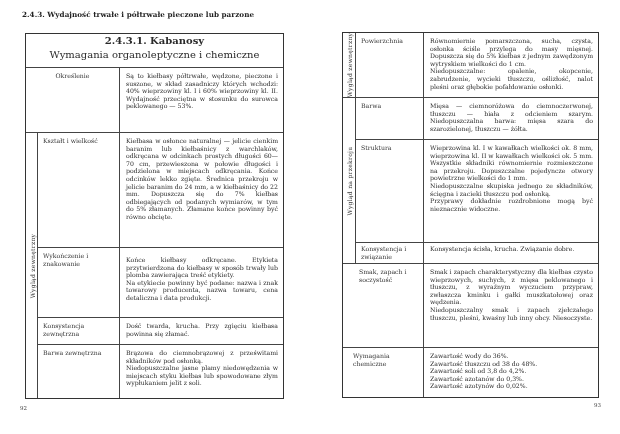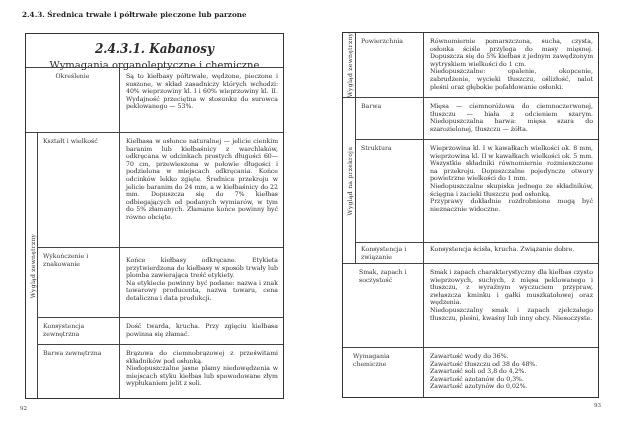--- a/index.html
+++ b/index.html
@@ -10,32 +10,32 @@
   .page-right { left: 310px; width: 310px; }
   .section-title { position: absolute; left: 22px; top: 10px; font-size: 7.2px; font-weight: bold; white-space: nowrap; color: #222; letter-spacing: 0.05px; }
   .tbl { position: absolute; border: 1px solid #333; border-top-width: 1.5px; border-bottom-width: 1.5px; box-sizing: border-box; }
   .row { position: absolute; left: 0; right: 0; border-top: 1px solid #444; box-sizing: border-box; }
   .row.first { border-top: none; }
   .cell-label { position: absolute; top: 0; bottom: 0; box-sizing: border-box; font-size: 6.2px; line-height: 7.6px; padding: 4px 3px 0 5px; color: #333; }
   .cell-label.centered { text-align: center; padding-left: 2px; padding-right: 2px; }
   .cell-content { position: absolute; top: 0; bottom: 0; right: 0; box-sizing: border-box; border-left: 1px solid #444; font-size: 6.2px; line-height: 7.6px; padding: 4px 5px 0 6px; text-align: justify; color: #2a2a2a; }
   .cell-content p { margin: 0; }
   .hdr { position: absolute; left: 0; right: 0; top: 0; height: 33px; text-align: center; }
-  .hdr-title { font-weight: bold; font-size: 12px; margin-top: 8px; font-style: italic; }
+  .hdr-title { font-weight: bold; font-size: 10px; margin-top: 1px; }
   .hdr-sub { font-size: 10px; margin-top: 3px; }
   .group { position: absolute; box-sizing: border-box; border-right: 1px solid #444; }
   .vlabel { position: absolute; left: 50%; top: 50%; transform: translate(-50%, -50%) rotate(-90deg); white-space: nowrap; font-size: 6px; color: #333; letter-spacing: 0.3px; }
   .sub-rows { position: absolute; top: 0; bottom: 0; right: 0; }
   .page-num { position: absolute; font-size: 5.5px; color: #444; }
 </style>
 </head>
 <body>
 
 <div class="page page-left">
-  <div class="section-title">2.4.3. Średnica trwałe i półtrwałe pieczone lub parzone</div>
+  <div class="section-title">2.4.3. Wydajność trwałe i półtrwałe pieczone lub parzone</div>
 
   <div class="tbl" style="left:25px; top:33px; width:259px; height:366px;">
     <div class="hdr">
       <div class="hdr-title">2.4.3.1. Kabanosy</div>
       <div class="hdr-sub">Wymagania organoleptyczne i chemiczne</div>
     </div>
 
     <div class="row" style="top:33px; height:65px;">
       <div class="cell-label centered" style="left:0; width:93px;">Określenie</div>
       <div class="cell-content" style="left:93px;">

